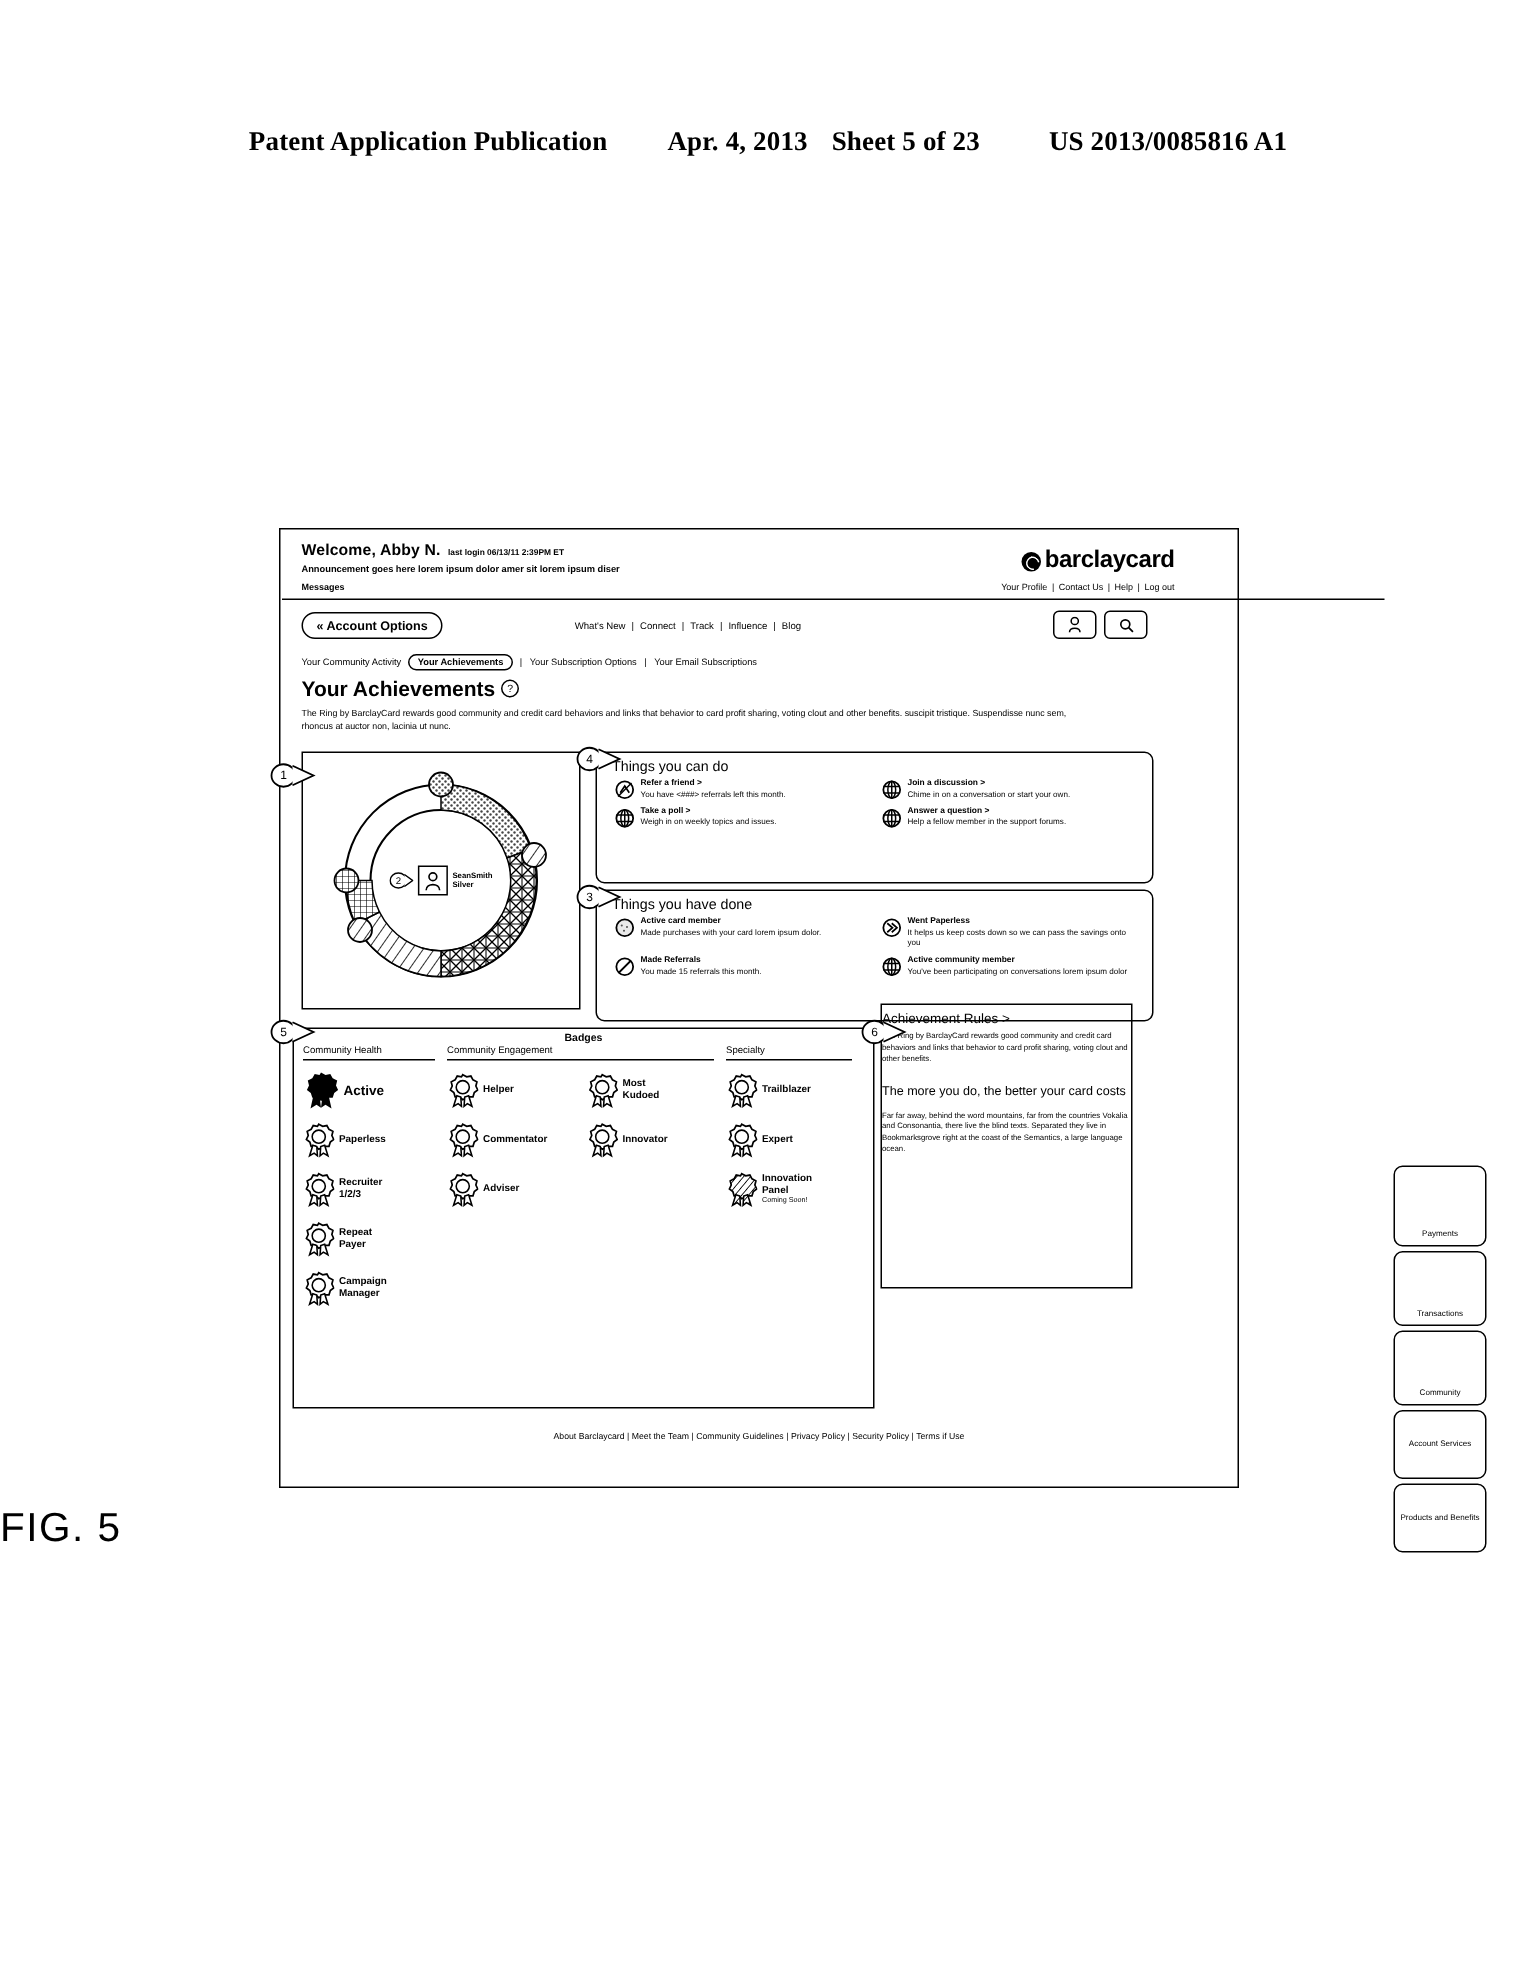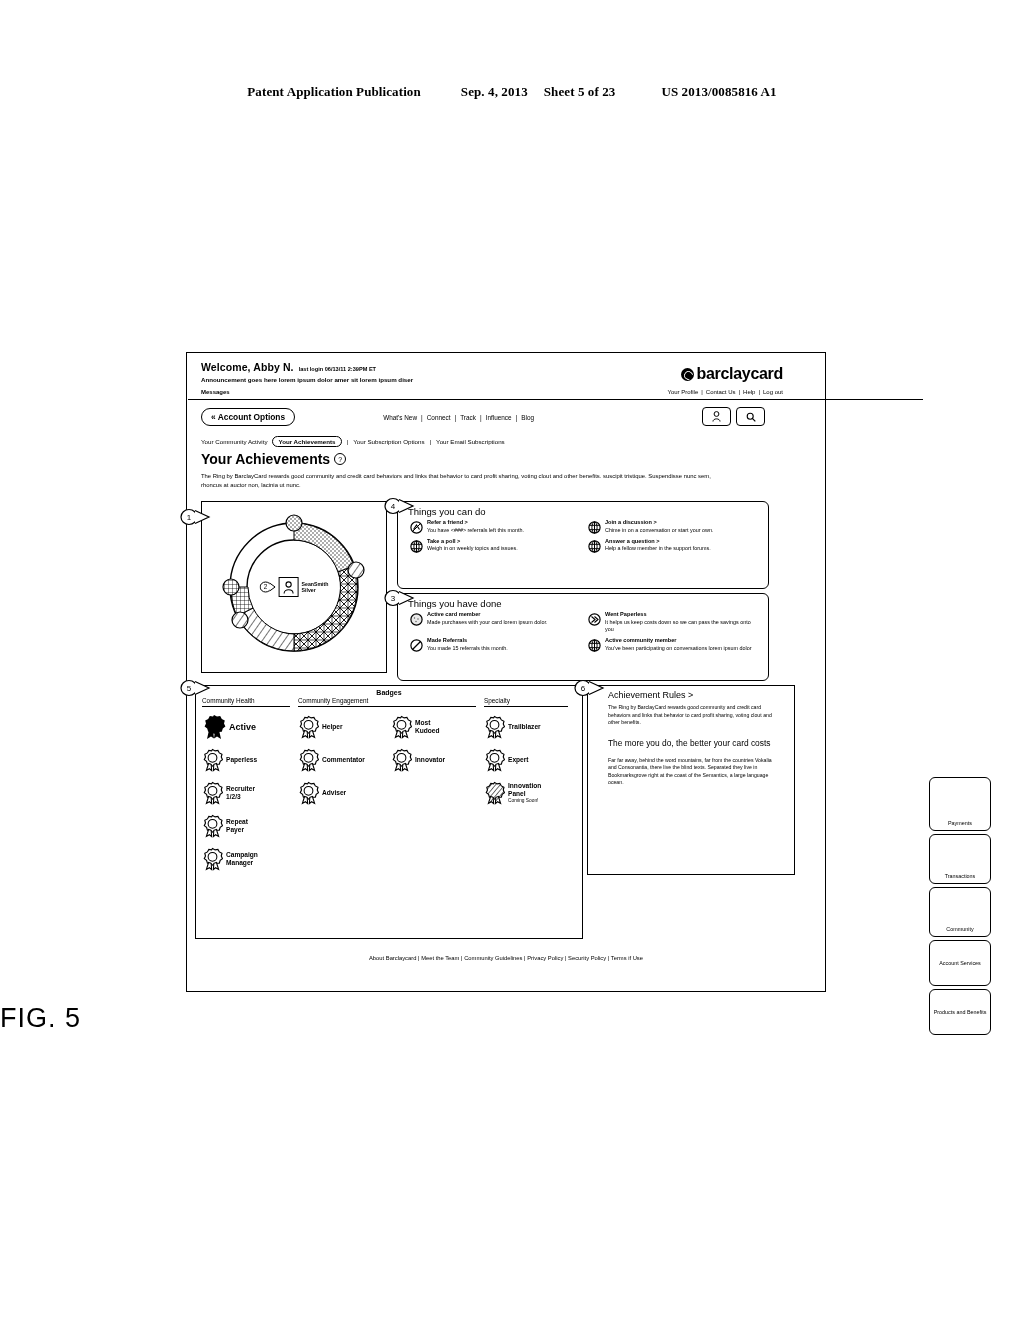--- a/index.html
+++ b/index.html
@@ -1,20 +1,20 @@
 <!DOCTYPE html>
 <html><head>
 <meta charset="utf-8">
 <style>
   html,body{margin:0;padding:0;background:#ffffff;}
   body{width:1024px;height:1320px;font-family:"Liberation Sans",sans-serif;color:#000;position:relative;overflow:hidden;}
 
   
   .pat-header{position:absolute;left:0;top:84px;width:1024px;display:flex;justify-content:center;align-items:baseline;
-              font-family:"Liberation Serif",serif;font-weight:bold;font-size:13px;letter-spacing:.1px;}
+              font-family:"Liberation Serif",serif;font-weight:bold;font-size:18px;letter-spacing:.1px;}
   .pat-header .h-pub{margin-right:40px;}
   .pat-header .h-date{margin-right:16px;}
   .pat-header .h-sheet{margin-right:46px;}
   .pat-header .h-num{}
 
   
   .fig-frame{position:absolute;left:186px;top:352px;width:638px;height:638px;border:1.6px solid #000;background:#fff;}
   .fig-caption{position:absolute;left:0;top:1003px;width:820px;
                font-family:"Liberation Sans",sans-serif;font-size:27px;letter-spacing:1px;}
 
@@ -76,21 +76,21 @@
   .bcol{}
   .bcol-1{width:96px;} .bcol-2{width:186px;} .bcol-3{width:92px;}
   .bcol-hd{font-size:6.4px;border-bottom:1.3px solid #000;padding-bottom:2px;margin-right:8px;}
   .brow{display:flex;align-items:center;gap:3px;margin-top:7px;height:26px;}
   .brow .blabel{font-size:6.6px;font-weight:bold;line-height:1.2;}
   .brow .bsoon{font-size:4.8px;font-weight:normal;display:block;}
   .bsub{display:flex;}
   .bsub-col{width:93px;}
 
   
-  .rules-panel{position:absolute;left:400px;top:332px;width:166px;height:180px;border:1.1px solid #000;padding:4px 20px;}
+  .rules-panel{position:absolute;left:400px;top:316px;width:166px;height:180px;border:1.1px solid #000;padding:4px 0;}
   .rules-title{font-size:9px;}
   .rules-p{font-size:5.2px;line-height:1.45;margin-top:4px;}
   .rules-h2{font-size:8.4px;line-height:1.45;margin-top:10px;}
   .rules-p2{font-size:5.2px;line-height:1.45;margin-top:8px;}
 
   
   .sidetabs{position:absolute;left:742px;top:424px;width:62px;}
   .stab{border:1.2px solid #000;border-radius:6px;margin-bottom:3px;position:relative;
         font-size:5.4px;display:flex;align-items:flex-end;justify-content:center;padding-bottom:4px;}
   .stab span{text-align:center;line-height:1.2;}
@@ -101,21 +101,21 @@
   
   .app-footer{position:absolute;left:0;top:602px;width:638px;text-align:center;font-size:5.8px;}
   .app-footer span{white-space:nowrap;}
   svg.patt{display:block;}
 </style>
 </head>
 <body>
 
 <div class="pat-header">
   <span class="h-pub">Patent Application Publication</span>
-  <span class="h-date">Sep. 4, 2013</span>
+  <span class="h-date">Apr. 4, 2013</span>
   <span class="h-sheet">Sheet 5 of 23</span>
   <span class="h-num">US 2013/0085816 A1</span>
 </div>
 
 <div class="fig-frame">
 
   <div class="app">
     <div class="welcome-row">
       <span class="welcome-name">Welcome, Abby N.</span>
       <span class="welcome-login">last login 06/13/11 2:39PM ET</span>

